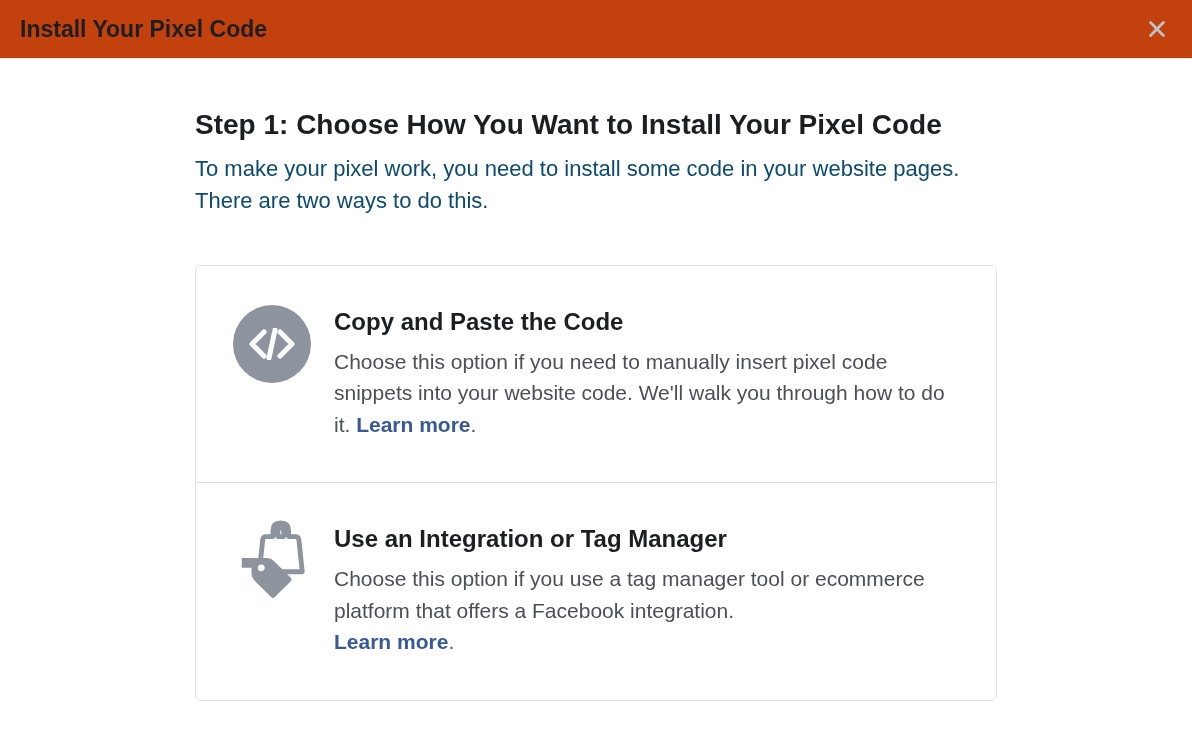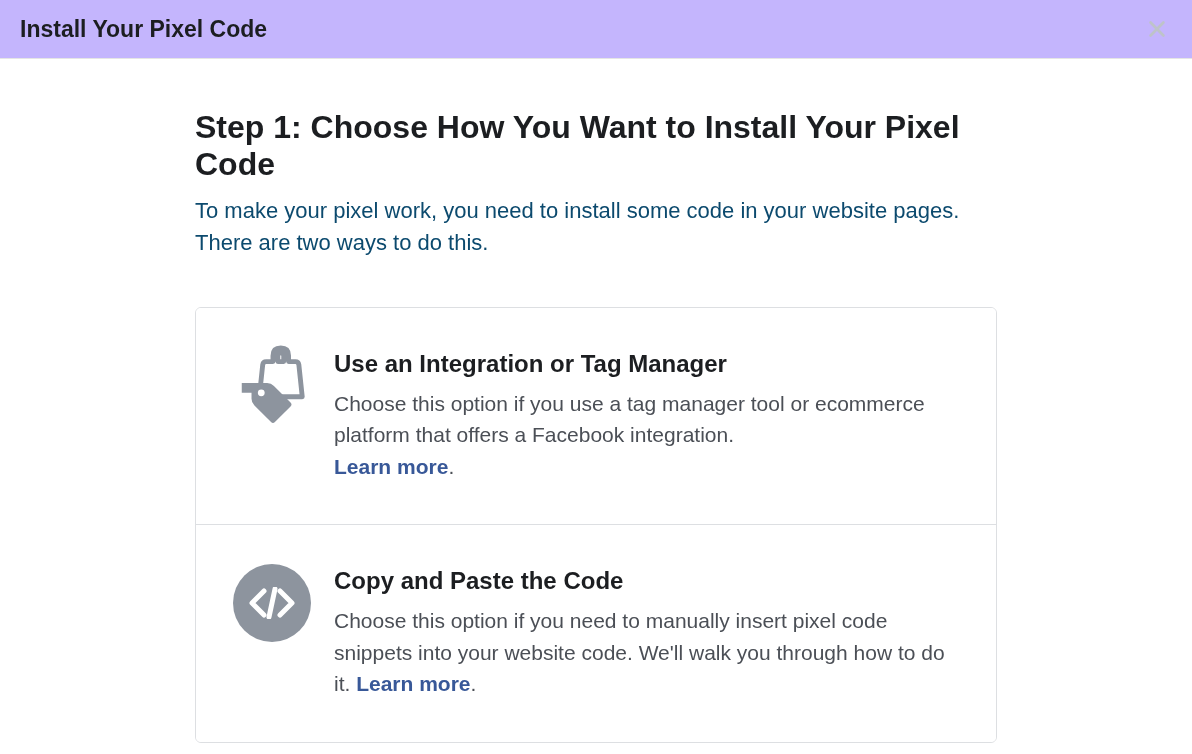--- a/index.html
+++ b/index.html
@@ -12,21 +12,21 @@
       background: #fff;
       width: 1192px;
       height: 754px;
       overflow: hidden;
     }
     .modal-header {
       display: flex;
       align-items: center;
       justify-content: space-between;
       padding: 14px 20px;
-      background: #c4b5fd;
+      background: #c2410c;
       border-bottom: 1px solid #e5e5e5;
     }
     .modal-title {
       font-size: 23px;
       font-weight: 700;
       color: #1c1e21;
     }
     .close-btn {
       background: none;
       border: none;
@@ -36,21 +36,21 @@
       font-size: 0;
     }
     .close-btn svg {
       width: 22px;
       height: 22px;
     }
     .content {
       padding: 50px 195px 0 195px;
     }
     .step-title {
-      font-size: 32px;
+      font-size: 28px;
       font-weight: 700;
       color: #1c1e21;
       margin-bottom: 12px;
     }
     .step-description {
       font-size: 22px;
       color: #0c4a6e;
       line-height: 1.45;
       margin-bottom: 48px;
     }
@@ -124,47 +124,47 @@
 </div>
 
 <div class="content">
   <h1 class="step-title">Step 1: Choose How You Want to Install Your Pixel Code</h1>
   <p class="step-description">To make your pixel work, you need to install some code in your website pages. There are two ways to do this.</p>
 
   <div class="options-container">
 
     <div class="option-card">
       <div class="option-icon">
-        <svg width="82" height="90" viewBox="0 0 82 90">
-          <path d="M 50 6 Q 42 6 42 14 L 42 20 L 35 20 Q 32 20 31.5 23 L 28 56 L 72 56 L 68.5 23 Q 68 20 65 20 L 58 20 L 58 14 Q 58 6 50 6 Z M 50 11 Q 53 11 53 14 L 53 20 L 47 20 L 47 14 Q 47 11 50 11 Z" fill="none" stroke="#8d949e" stroke-width="5" stroke-linejoin="round"></path>
-          <path d="M 10 42 L 36 42 Q 40 42 43 45 L 60 62 Q 62 64 60 66 L 44 82 Q 42 84 40 82 L 23 65 Q 20 62 20 58 L 20 52 L 10 52 Z" fill="#8d949e"></path>
-          <circle cx="30" cy="52" r="3.5" fill="#fff"></circle>
-        </svg>
-      </div>
-      <div class="option-body">
-        <div class="option-title">Use an Integration or Tag Manager</div>
-        <div class="option-desc">
-          <span>Choose this option if you use a tag manager tool or ecommerce platform that offers a Facebook integration. </span><br>
-          <span class="learn-more">Learn more</span><span>.</span>
-        </div>
-      </div>
-    </div>
-
-    <div class="option-card">
-      <div class="option-icon">
         <div class="code-circle">
           <svg width="46" height="32" viewBox="0 0 46 32">
             <polyline points="15,4 3,16 15,28" fill="none" stroke="#fff" stroke-width="5" stroke-linecap="round" stroke-linejoin="round"></polyline>
             <polyline points="31,4 43,16 31,28" fill="none" stroke="#fff" stroke-width="5" stroke-linecap="round" stroke-linejoin="round"></polyline>
             <line x1="26" y1="2" x2="20" y2="30" stroke="#fff" stroke-width="5" stroke-linecap="round"></line>
           </svg>
         </div>
       </div>
       <div class="option-body">
         <div class="option-title">Copy and Paste the Code</div>
         <div class="option-desc">
           <span>Choose this option if you need to manually insert pixel code snippets into your website code. We'll walk you through how to do it. </span><span class="learn-more">Learn more</span><span>.</span>
         </div>
       </div>
     </div>
 
+    <div class="option-card">
+      <div class="option-icon">
+        <svg width="82" height="90" viewBox="0 0 82 90">
+          <path d="M 50 6 Q 42 6 42 14 L 42 20 L 35 20 Q 32 20 31.5 23 L 28 56 L 72 56 L 68.5 23 Q 68 20 65 20 L 58 20 L 58 14 Q 58 6 50 6 Z M 50 11 Q 53 11 53 14 L 53 20 L 47 20 L 47 14 Q 47 11 50 11 Z" fill="none" stroke="#8d949e" stroke-width="5" stroke-linejoin="round"></path>
+          <path d="M 10 42 L 36 42 Q 40 42 43 45 L 60 62 Q 62 64 60 66 L 44 82 Q 42 84 40 82 L 23 65 Q 20 62 20 58 L 20 52 L 10 52 Z" fill="#8d949e"></path>
+          <circle cx="30" cy="52" r="3.5" fill="#fff"></circle>
+        </svg>
+      </div>
+      <div class="option-body">
+        <div class="option-title">Use an Integration or Tag Manager</div>
+        <div class="option-desc">
+          <span>Choose this option if you use a tag manager tool or ecommerce platform that offers a Facebook integration. </span><br>
+          <span class="learn-more">Learn more</span><span>.</span>
+        </div>
+      </div>
+    </div>
+
   </div>
 </div>
 
 </body></html>

